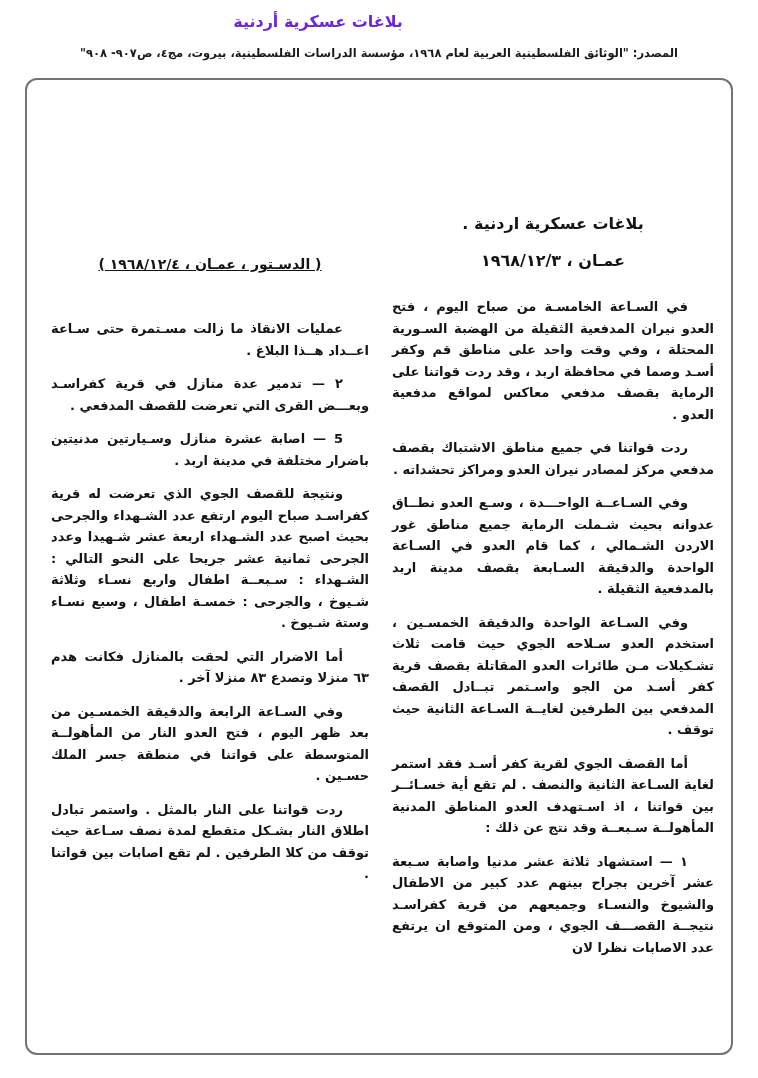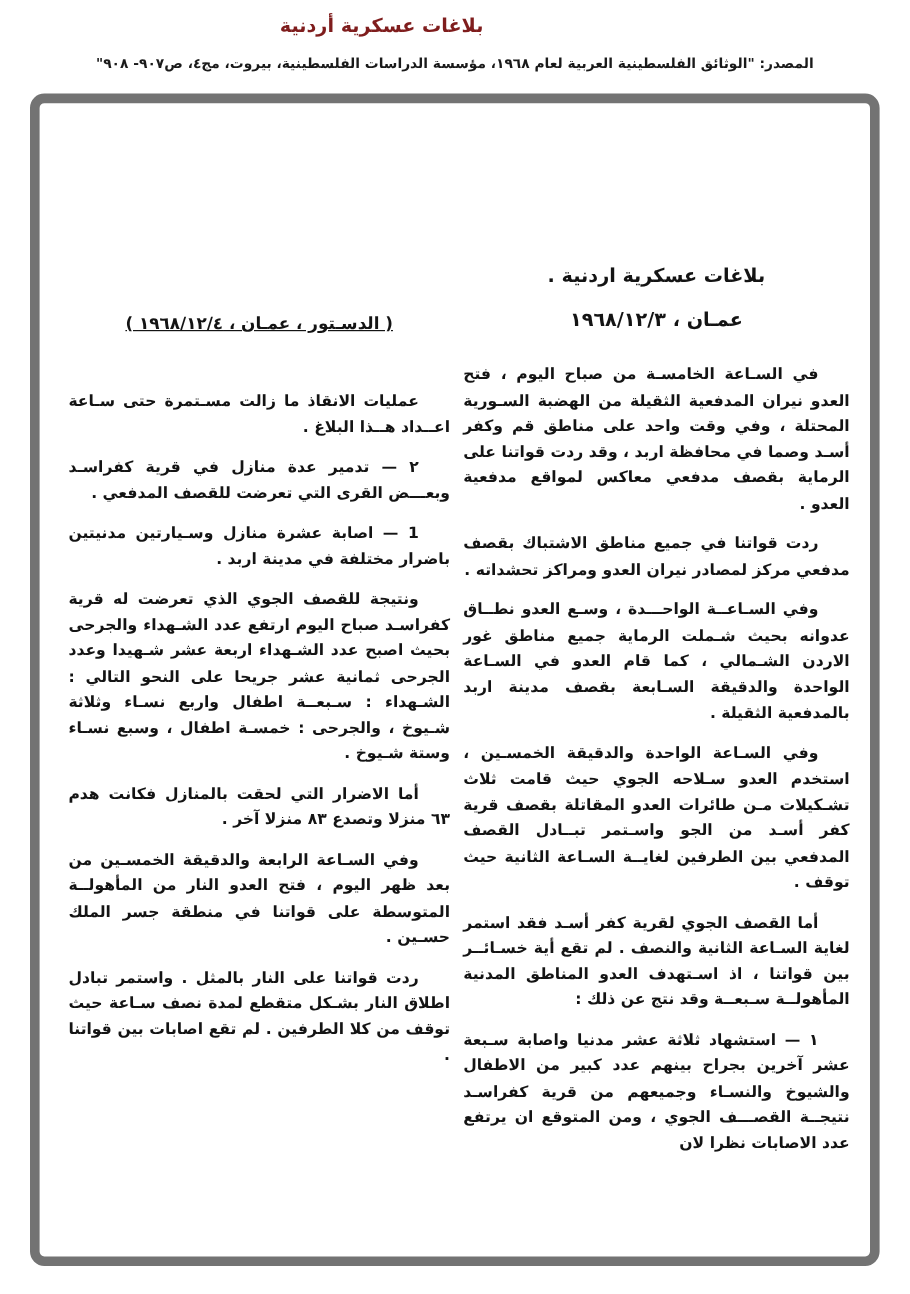--- a/index.html
+++ b/index.html
@@ -16,40 +16,40 @@
     overflow: hidden;
   }
   .top-title {
     position: absolute;
     top: 12px;
     left: 0;
     width: 636px;
     text-align: center;
     font-size: 16px;
     font-weight: 700;
-    color: #7f1d1d;
+    color: #6d28d9;
   }
   .top-source {
     position: absolute;
     top: 46px;
     left: 0;
     width: 758px;
     text-align: center;
     font-size: 11.5px;
     font-weight: 700;
     color: #1a1a1a;
   }
   .frame {
     position: absolute;
     left: 25px;
     top: 78px;
     width: 708px;
     height: 977px;
     box-sizing: border-box;
-    border: 8px solid #737373;
+    border: 2px solid #737373;
     border-radius: 12px;
     background: #ffffff;
   }
   .col {
     position: absolute;
     direction: rtl;
     color: #141414;
   }
   .col-right {
     right: 17px;
@@ -110,21 +110,21 @@
       <p class="para">وفي السـاعــة الواحـــدة ، وسـع العدو نطــاق عدوانه بحيث شـملت الرماية جميع مناطق غور الاردن الشـمالي ، كما قام العدو في السـاعة الواحدة والدقيقة السـابعة بقصف مدينة اربد بالمدفعية الثقيلة .</p>
       <p class="para">وفي السـاعة الواحدة والدقيقة الخمسـين ، استخدم العدو سـلاحه الجوي حيث قامت ثلاث تشـكيلات مـن طائرات العدو المقاتلة بقصف قرية كفر أسـد من الجو واسـتمر تبــادل القصف المدفعي بين الطرفين لغايــة السـاعة الثانية حيث توقف .</p>
       <p class="para">أما القصف الجوي لقرية كفر أسـد فقد استمر لغاية السـاعة الثانية والنصف . لم تقع أية خسـائــر بين قواتنا ، اذ اسـتهدف العدو المناطق المدنية المأهولــة سـبعــة وقد نتج عن ذلك :</p>
       <p class="para">١ — استشهاد ثلاثة عشر مدنيا واصابة سـبعة عشر آخرين بجراح بينهم عدد كبير من الاطفال والشيوخ والنسـاء وجميعهم من قرية كفراسـد نتيجــة القصـــف الجوي ، ومن المتوقع ان يرتفع عدد الاصابات نظرا لان</p>
     </div>
 
     <div class="col col-left">
       <div class="doc-attribution">( الدسـتور ، عمـان ، ١٩٦٨/١٢/٤ )</div>
       <p class="para">عمليات الانقاذ ما زالت مسـتمرة حتى سـاعة اعــداد هــذا البلاغ .</p>
       <p class="para">٢ — تدمير عدة منازل في قرية كفراسـد وبعـــض القرى التي تعرضت للقصف المدفعي .</p>
-      <p class="para">1 — اصابة عشرة منازل وسـيارتين مدنيتين باضرار مختلفة في مدينة اربد .</p>
+      <p class="para">5 — اصابة عشرة منازل وسـيارتين مدنيتين باضرار مختلفة في مدينة اربد .</p>
       <p class="para">ونتيجة للقصف الجوي الذي تعرضت له قرية كفراسـد صباح اليوم ارتفع عدد الشـهداء والجرحى بحيث اصبح عدد الشـهداء اربعة عشر شـهيدا وعدد الجرحى ثمانية عشر جريحا على النحو التالي : الشـهداء : سـبعــة اطفال واربع نسـاء وثلاثة شـيوخ ، والجرحى : خمسـة اطفال ، وسبع نسـاء وستة شـيوخ .</p>
       <p class="para">أما الاضرار التي لحقت بالمنازل فكانت هدم ٦٣ منزلا وتصدع ٨٣ منزلا آخر .</p>
       <p class="para">وفي السـاعة الرابعة والدقيقة الخمسـين من بعد ظهر اليوم ، فتح العدو النار من المأهولــة المتوسطة على قواتنا في منطقة جسر الملك حسـين .</p>
       <p class="para">ردت قواتنا على النار بالمثل . واستمر تبادل اطلاق النار بشـكل متقطع لمدة نصف سـاعة حيث توقف من كلا الطرفين . لم تقع اصابات بين قواتنا .</p>
     </div>
 
   </div>
 
 </div>
 

